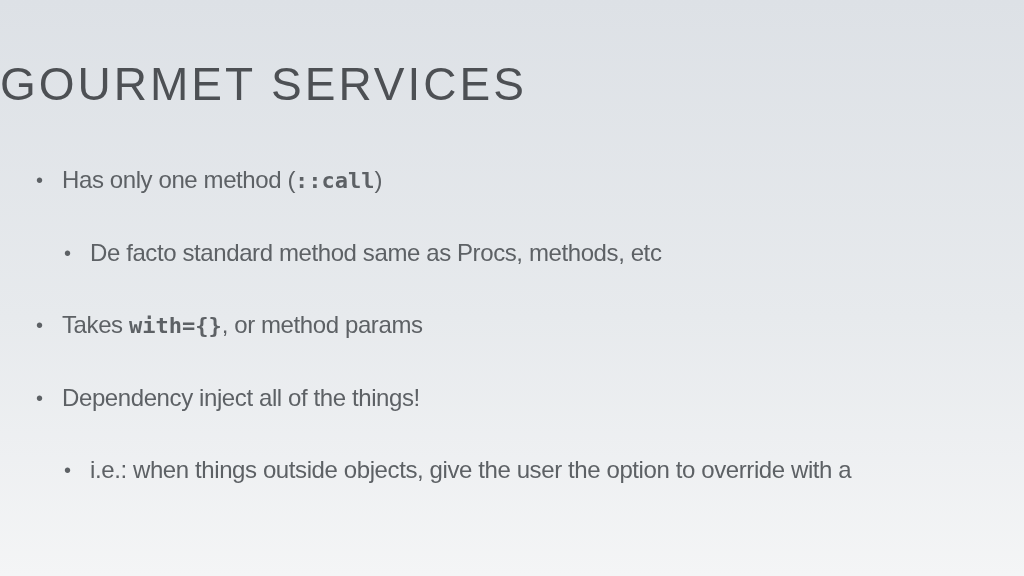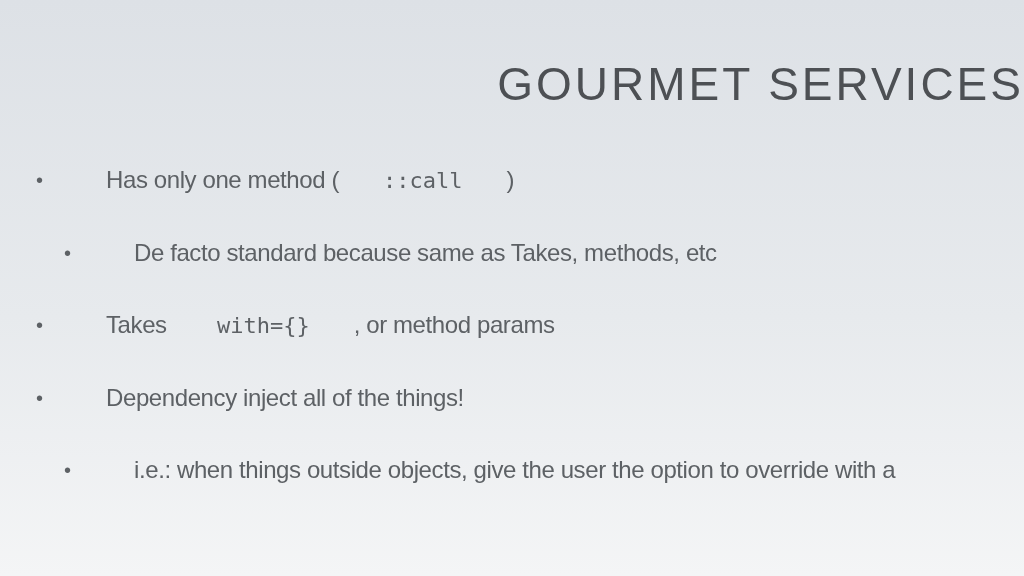--- a/index.html
+++ b/index.html
@@ -20,21 +20,21 @@
       var(--bg-top, #dde1e6) 0%,
       var(--bg-mid, #e7eaed) 55%,
       var(--bg-bottom, #f4f5f6) 100%);
   }
   .title {
     position: absolute;
     top: 57px;
     left: 0;
     width: 100%;
     margin: 0;
-    text-align: right;
+    text-align: left;
     font-size: 46px;
     font-weight: 300;
     letter-spacing: 3px;
     color: var(--title-color, #4d5054);
   }
   .content {
     position: absolute;
     top: 155px;
     left: 36px;
     right: 10px;
@@ -54,45 +54,44 @@
   }
   .bullet .text {
     font-size: 24px;
     font-weight: 300;
     line-height: 50px;
     letter-spacing: -0.4px;
   }
   .bullet .text .plain,
   .bullet .text .code {
     white-space: nowrap;
-    margin-left: 44px;
   }
   .level-2 {
     margin-left: 28px;
   }
   .code {
     font-family: "DejaVu Sans Mono", monospace;
     font-size: 22px;
-    font-weight: 400;
+    font-weight: 700;
     letter-spacing: 0;
   }
 </style>
 </head>
 <body>
 
 <div class="slide" style="--bg-top: #dde1e6; --bg-mid: #e7eaed; --bg-bottom: #f4f5f6; --title-color: #4d5054; --body-color: #5d6165;">
   <h1 class="title">GOURMET SERVICES</h1>
   <div class="content">
       <div class="bullet level-1">
         <span class="dot">•</span>
         <span class="text"><span class="plain">Has only one method (</span><span class="code">::call</span><span class="plain">)</span></span>
       </div>
       <div class="bullet level-2">
         <span class="dot">•</span>
-        <span class="text"><span class="plain">De facto standard because same as Takes, methods, etc</span></span>
+        <span class="text"><span class="plain">De facto standard method same as Procs, methods, etc</span></span>
       </div>
       <div class="bullet level-1">
         <span class="dot">•</span>
         <span class="text"><span class="plain">Takes </span><span class="code">with={}</span><span class="plain">, or method params</span></span>
       </div>
       <div class="bullet level-1">
         <span class="dot">•</span>
         <span class="text"><span class="plain">Dependency inject all of the things!</span></span>
       </div>
       <div class="bullet level-2">

